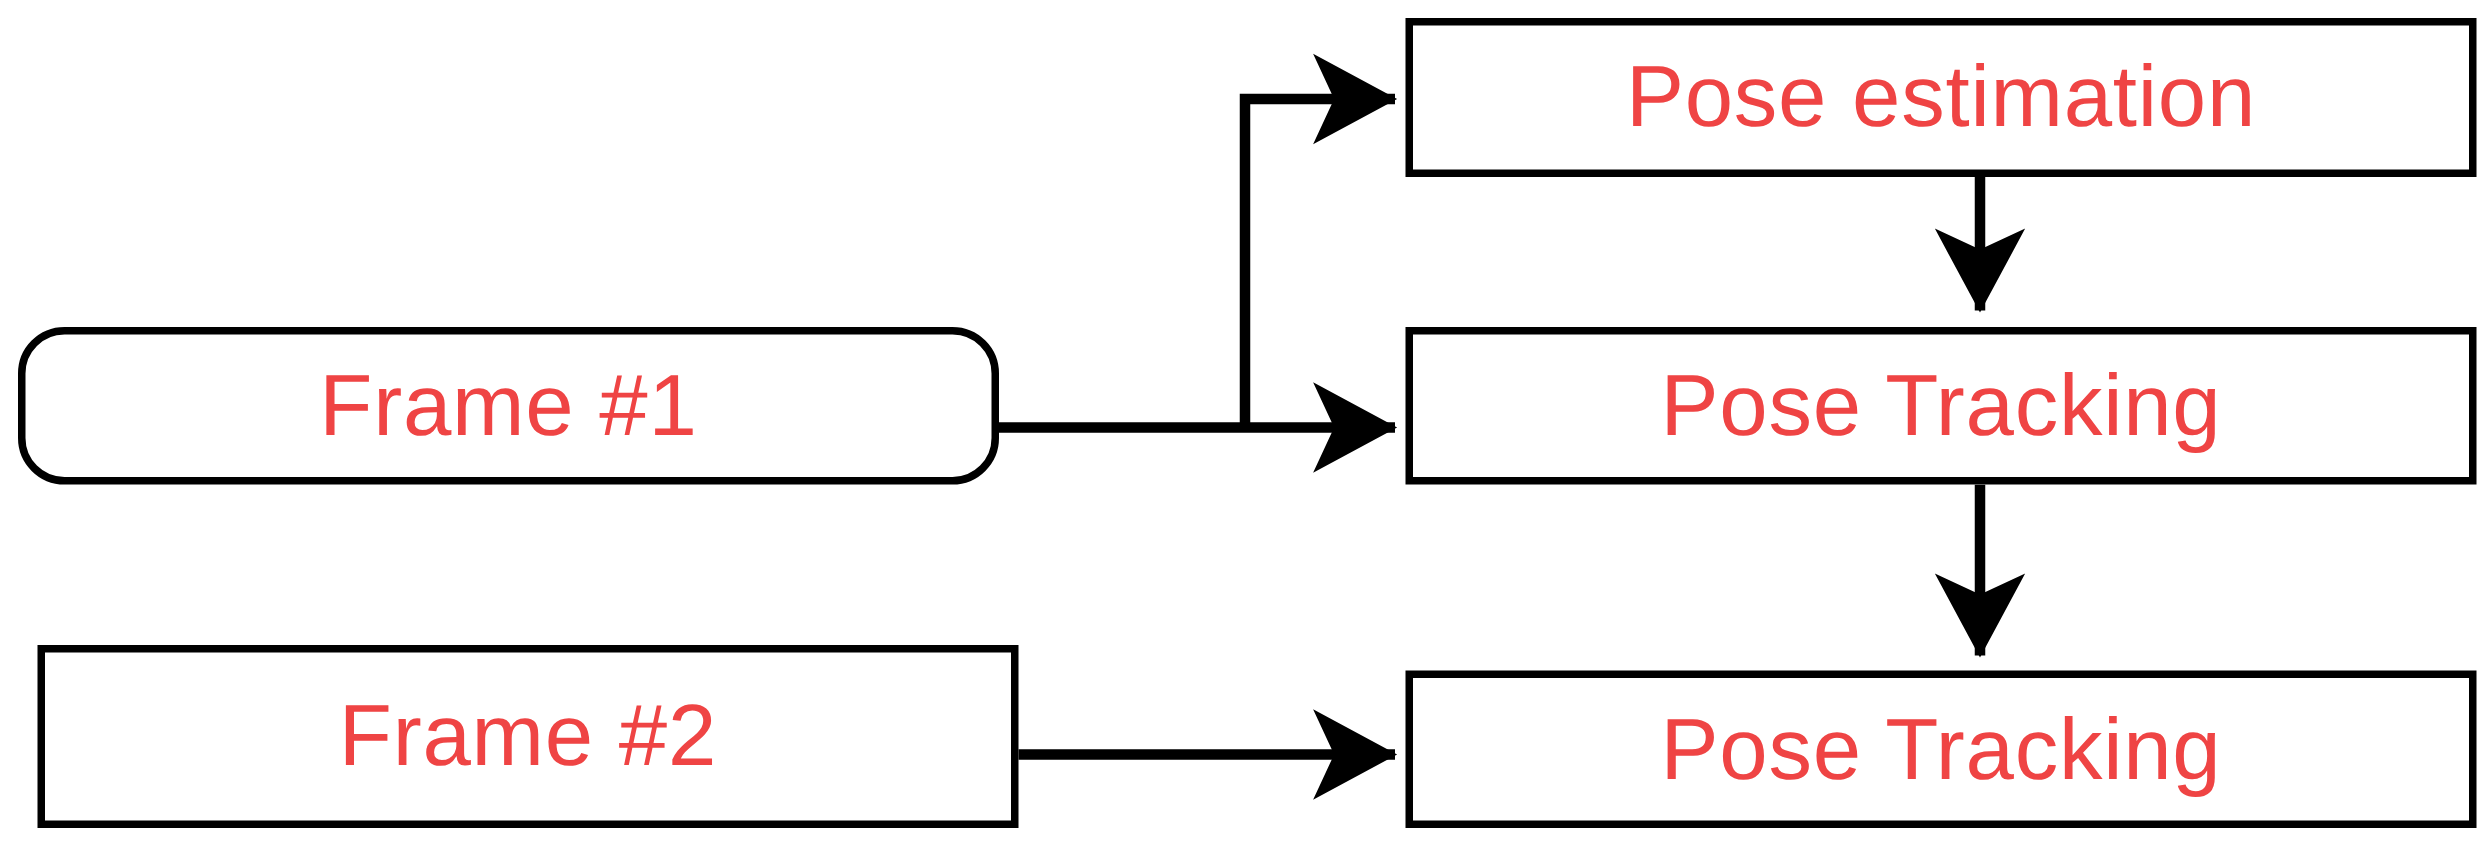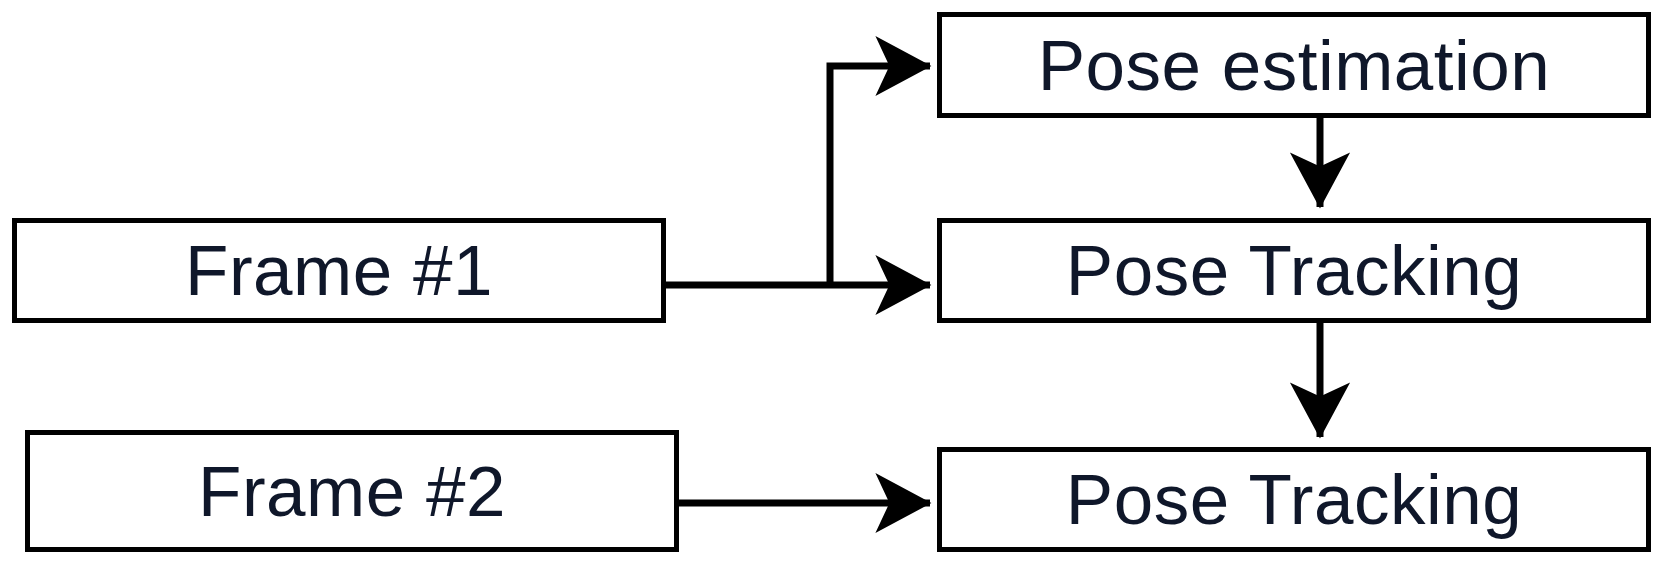--- a/index.html
+++ b/index.html
@@ -31,29 +31,29 @@
     box-sizing: border-box;
     background: #ffffff;
     border: 5px solid #000000;
     display: flex;
     align-items: center;
     justify-content: center;
     z-index: 2;
   }
   .node-label {
     font-family: "Liberation Sans", sans-serif;
-    font-size: 71px;
+    font-size: 58px;
     line-height: 1;
-    color: #0f172a;
+    color: #ef4444;
     white-space: nowrap;
     letter-spacing: 0.5px;
     font-weight: 400;
   }
   
-  #node-frame-1   { left: 12px;  top: 218px; width: 654px; height: 105px; }
+  #node-frame-1   { left: 12px;  top: 218px; width: 654px; height: 105px; border-radius: 31px; }
   #node-frame-2   { left: 12px;  top: 430px; width: 654px; height: 122px; margin-left: 13px; }
   #node-pose-estimation   { left: 937px; top: 12px;  width: 714px; height: 106px; }
   #node-pose-tracking-1   { left: 937px; top: 218px; width: 714px; height: 105px; }
   #node-pose-tracking-2   { left: 937px; top: 447px; width: 714px; height: 105px; }
 </style>
 </head>
 <body>
 
 <div id="diagram-root">
 

